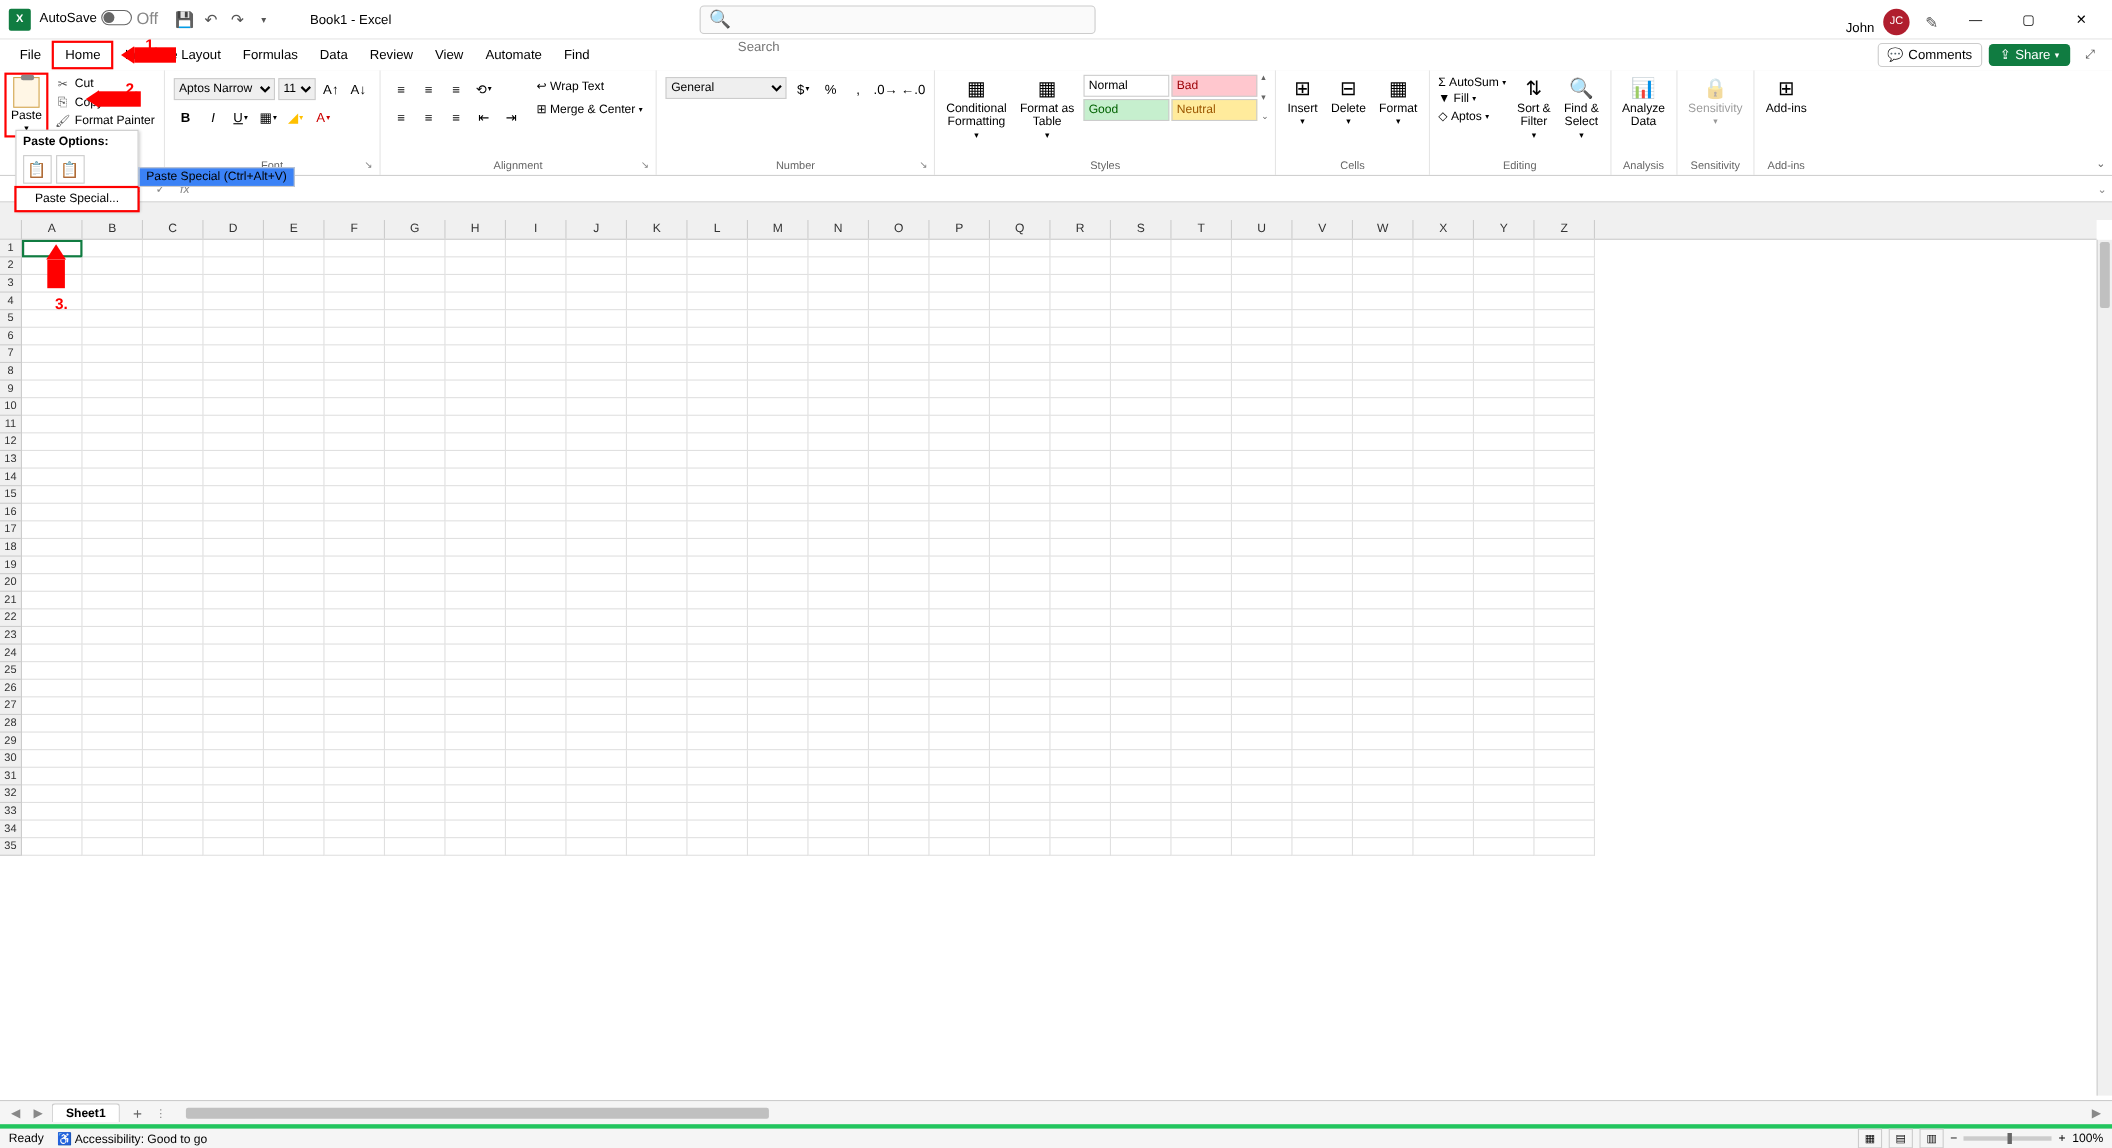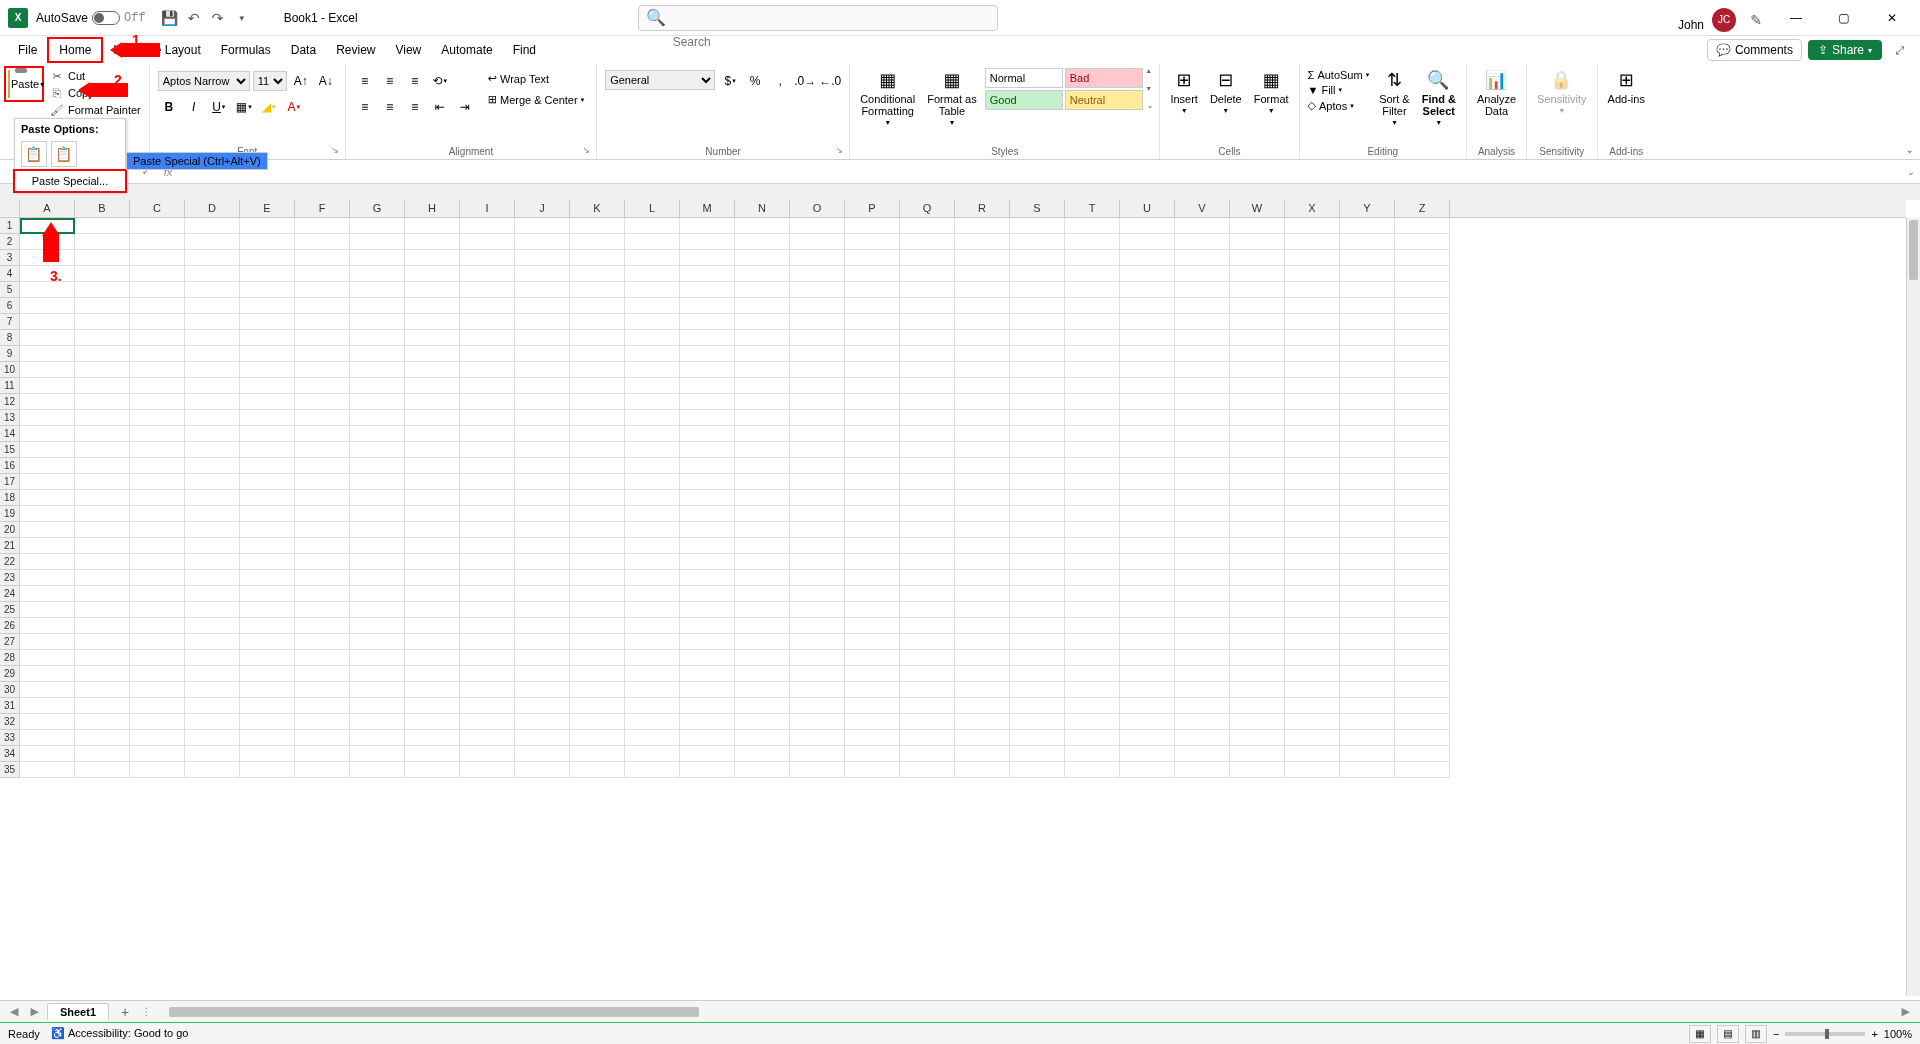--- a/index.html
+++ b/index.html
@@ -28,21 +28,21 @@
 .comments-btn { border: 1px solid #ccc; border-radius: 4px; padding: 3px 8px; font-size: 12px; display:flex; align-items:center; gap:4px; }
 .share-btn { background: #107c41; color: #fff; border-radius: 4px; padding: 3px 10px; font-size: 12px; display:flex; align-items:center; gap:4px; }
 
 
 .ribbon { height: 96px; background: #fff; border-bottom: 1px solid #d0d0d0; display: flex; position: relative; }
 .ribbon-group { border-right: 1px solid #e5e5e5; padding: 2px 4px 0 4px; display: flex; flex-direction: column; }
 .group-content { flex: 1; display: flex; align-items: flex-start; }
 .group-label { font-size: 10px; color: #666; text-align: center; padding: 1px 0 2px; position: relative; }
 .group-label .launcher { position: absolute; right: 2px; top: 0; font-size: 9px; color: #888; }
 
-.paste-big { width: 40px; display: flex; flex-direction: row; align-items: center; padding: 2px; border: 2px solid red; cursor: pointer; gap:1px; }
+.paste-big { width: 40px; display: flex; flex-direction: column; align-items: center; padding: 2px; border: 2px solid red; cursor: pointer; gap:1px; }
 .paste-big .icon { width: 24px; height: 28px; border: 1px solid #d2a64f; background: #fff6e5; position: relative; }
 .paste-big .icon::before { content:""; position:absolute; top:-3px; left:6px; width:12px; height:5px; background:#888; border-radius:2px; }
 .paste-big .lbl { font-size: 11px; }
 .paste-big .arrow { font-size: 8px; }
 
 .clip-col { display: flex; flex-direction: column; gap: 1px; padding: 2px 2px 2px 4px; }
 .clip-item { display: flex; align-items: center; gap: 4px; font-size: 11px; padding: 1px 2px; cursor: pointer; }
 .mini-icon { width: 14px; height: 14px; display:inline-flex; align-items:center; justify-content:center; font-size:11px; color:#555; }
 
 .font-row, .align-row, .num-row, .style-row { display: flex; align-items: center; gap: 3px; }
@@ -110,35 +110,35 @@
 .hthumb { position:absolute; left:0; top:1px; height:10px; width:530px; background:#c0c0c0; border-radius:2px; }
 
 
 .sheet-tabs { position:absolute; bottom:22px; left:0; right:0; height:22px; background:#f5f5f5; border-top:1px solid #ccc; display:flex; align-items:center; padding:0 6px; gap:4px; }
 .sheet-nav { font-size:11px; color:#888; cursor:pointer; padding:0 4px; }
 .sheet-tab { background:#fff; border:1px solid #ccc; border-bottom:none; padding:2px 12px; font-size:11px; font-weight:bold; cursor:pointer; border-radius:3px 3px 0 0; }
 .add-sheet { font-size:14px; color:#666; cursor:pointer; padding:0 8px; }
 .sheet-split { margin-left:auto; font-size:10px; color:#888; }
 
 
-.statusbar { position:absolute; bottom:0; left:0; right:0; height:22px; background:#f5f5f5; border-top:1px solid #22c55e; display:flex; align-items:center; padding:0 8px; font-size:11px; gap:12px; }
+.statusbar { position:absolute; bottom:0; left:0; right:0; height:22px; background:#f5f5f5; border-top:4px solid #22c55e; display:flex; align-items:center; padding:0 8px; font-size:11px; gap:12px; }
 .status-right { margin-left:auto; display:flex; align-items:center; gap:6px; }
 .view-btn { width:22px; height:18px; border:1px solid #ccc; display:flex; align-items:center; justify-content:center; font-size:10px; cursor:pointer; }
 .zoom-slider { width:80px; height:4px; background:#ccc; position:relative; }
 .zoom-slider::after { content:""; position:absolute; left:50%; top:-3px; width:4px; height:10px; background:#666; }
 </style>
 </head>
 <body>
 
 <div class="titlebar">
   <div class="app-icon">X</div>
   <div class="autosave">
     <span>AutoSave</span>
     <span class="toggle"></span>
-    <span style="font-size:12px;color:#888;font-family:Liberation Mono, monospace;">Off</span>
+    <span style="font-size:15px;color:#888;">Off</span>
   </div>
   <div class="qat-btn">💾</div>
   <div class="qat-btn">↶</div>
   <div class="qat-btn">↷</div>
   <div class="qat-btn" style="font-size:9px;">▾</div>
   <div class="doc-title">Book1 - Excel</div>
   <div class="search-box">
     <span>🔍</span>
     <input placeholder="Search" style="">
   </div>
@@ -344,21 +344,21 @@
           </div>
       </div>
       <div class="big-btn">
           <div class="bicon">⇅</div>
           <div style="white-space:pre-line;">Sort &amp;
 Filter</div>
           <div class="arrow">▾</div>
         </div>
       <div class="big-btn">
           <div class="bicon">🔍</div>
-          <div style="white-space:pre-line;font-weight:bold;">Find &amp;
+          <div style="white-space:pre-line;">Find &amp;
 Select</div>
           <div class="arrow">▾</div>
         </div>
     </div>
     <div class="group-label">Editing</div>
   </div>
 
   <div class="ribbon-group">
     <div class="group-content">
         <div class="big-btn">

